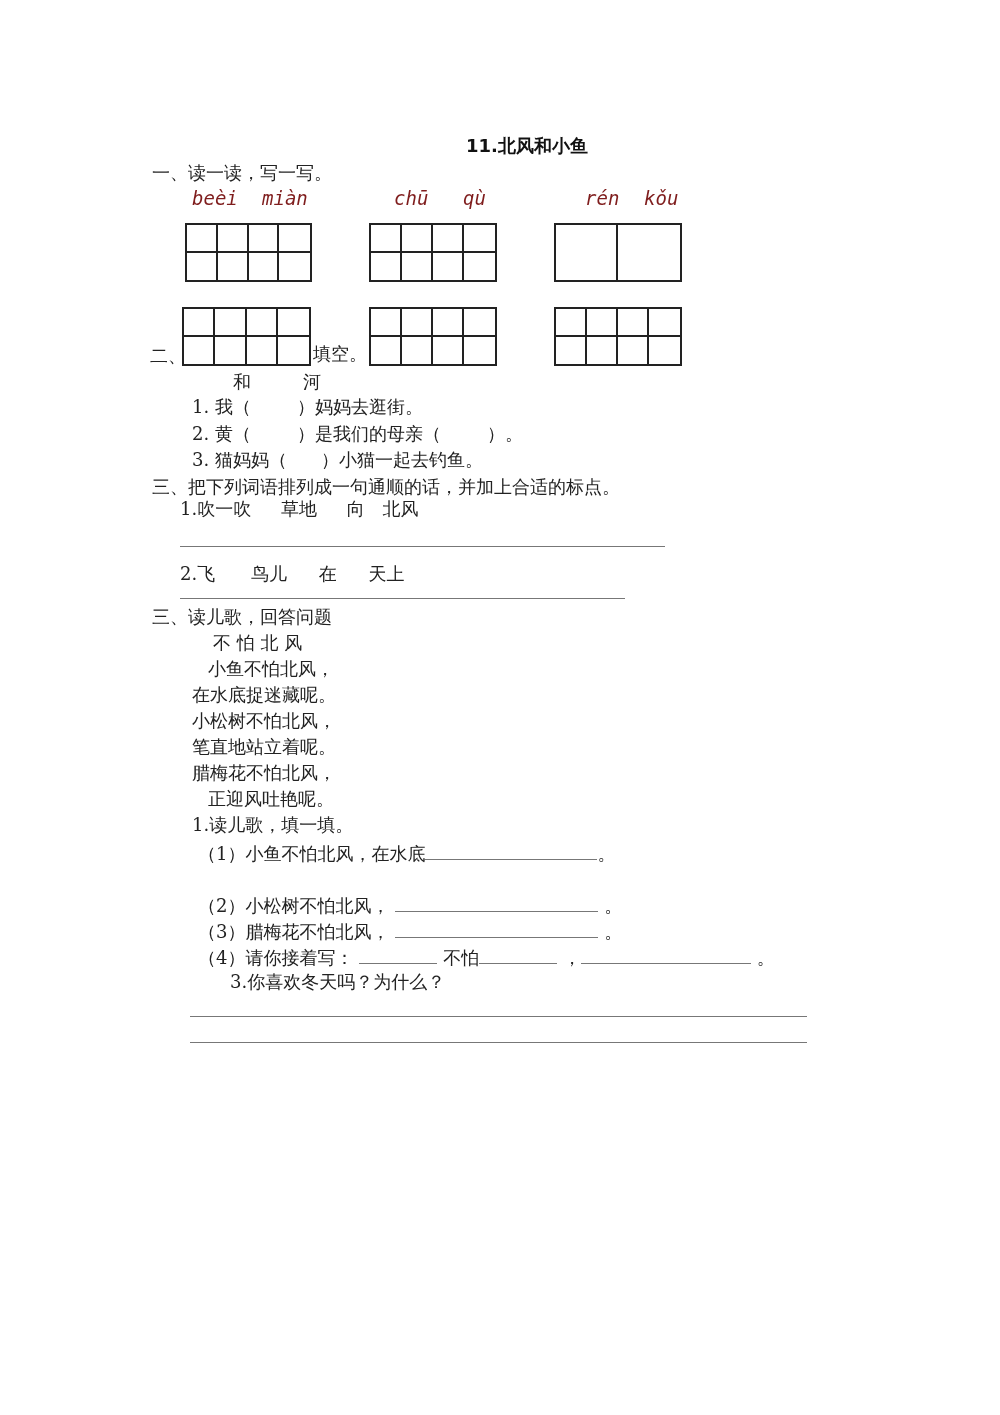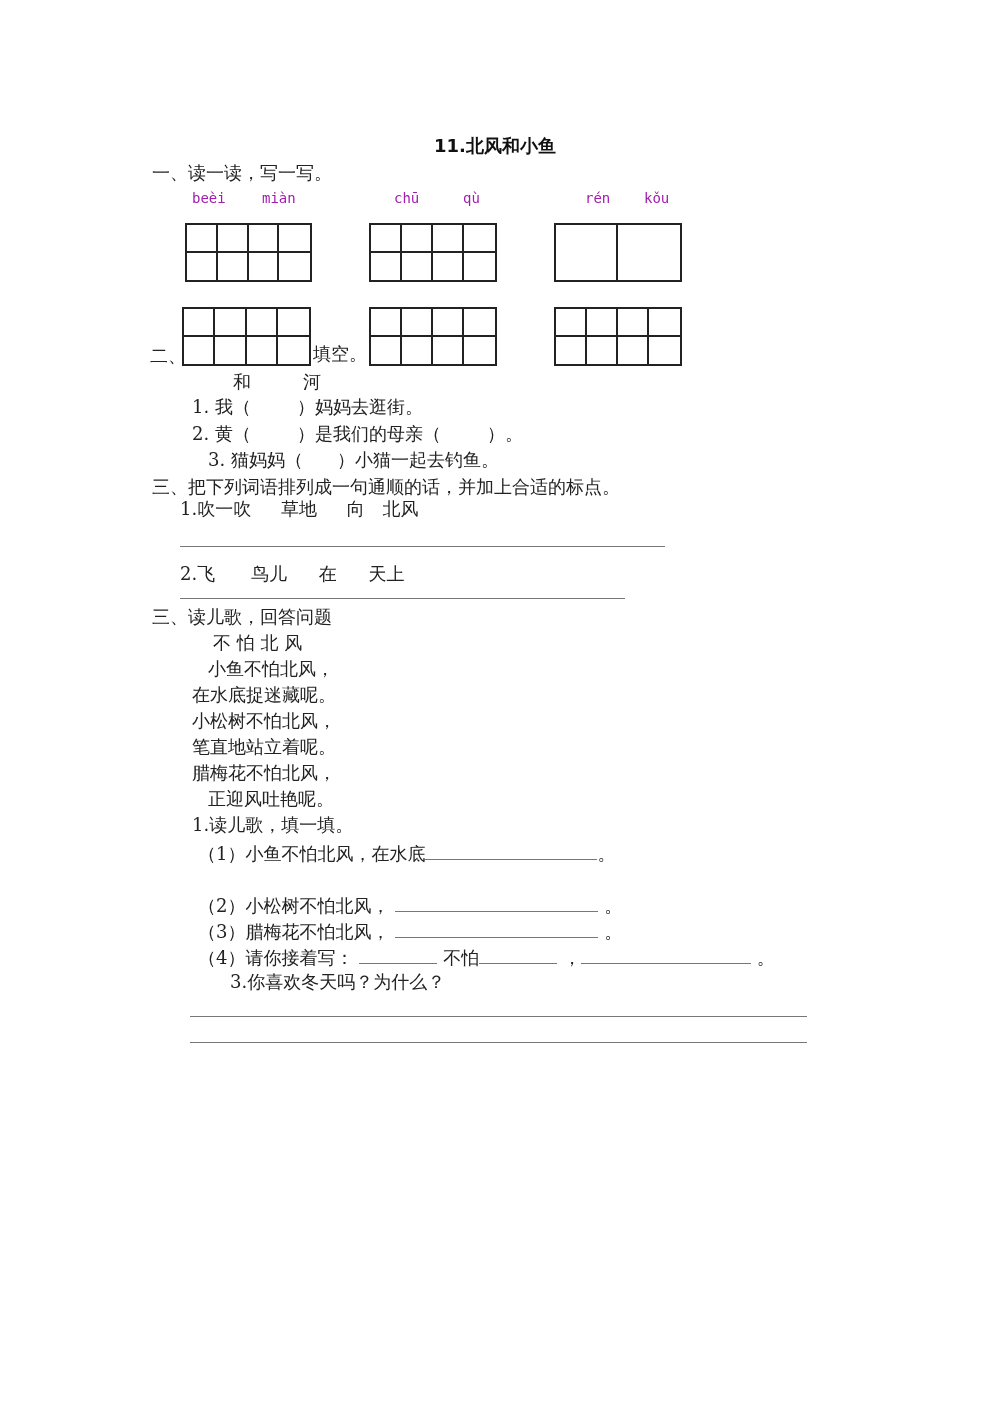--- a/index.html
+++ b/index.html
@@ -16,26 +16,28 @@
       color: #222;
     }
     .abs { position: absolute; white-space: nowrap; }
     .txt { font-size: 18px; line-height: 22px; }
     .title {
       font-family: "DejaVu Sans", "Liberation Sans", sans-serif;
       font-weight: bold;
       font-size: 18px;
       line-height: 22px;
       color: #111;
+      margin-left: 32px;
     }
     .pinyin {
       font-family: "DejaVu Sans Mono", "Liberation Mono", monospace;
-      font-size: 14px;
+      font-size: 19px;
       line-height: 20px;
-      color: #a21caf;
+      color: #7f1d1d;
+      font-style: italic;
     }
     .grid {
       position: absolute;
       border: 2px solid #222;
       box-sizing: border-box;
       display: grid;
       background: #fff;
     }
     .grid .cell {
       border-right: 2px solid #222;
@@ -136,21 +138,21 @@
 <div class="abs txt" style="left:303px; top:371px;">河</div>
 
 <div class="abs txt" style="left:192px; top:396px;">
   <span>1.</span>
   <span>我（</span><span style="display:inline-block; width:46px;"></span><span>）妈妈去逛街。</span>
 </div>
 <div class="abs txt" style="left:192px; top:423px;">
   <span>2.</span>
   <span>黄（</span><span style="display:inline-block; width:46px;"></span><span>）是我们的母亲（</span><span style="display:inline-block; width:46px;"></span><span>）。</span>
 </div>
-<div class="abs txt" style="left:192px; top:449px;margin-left:16px;">
+<div class="abs txt" style="left:192px; top:449px;">
   <span>3.</span>
   <span>猫妈妈（</span><span style="display:inline-block; width:34px;"></span><span>）小猫一起去钓鱼。</span>
 </div>
 
 <div class="abs txt" style="left:152px; top:476px;">三、把下列词语排列成一句通顺的话，并加上合适的标点。</div>
 
 <div class="abs txt" style="left:180px; top:498px;">
   <span>1.吹一吹</span>
   <span style="margin-left:24px;">草地</span>
   <span style="margin-left:24px;">向</span>

